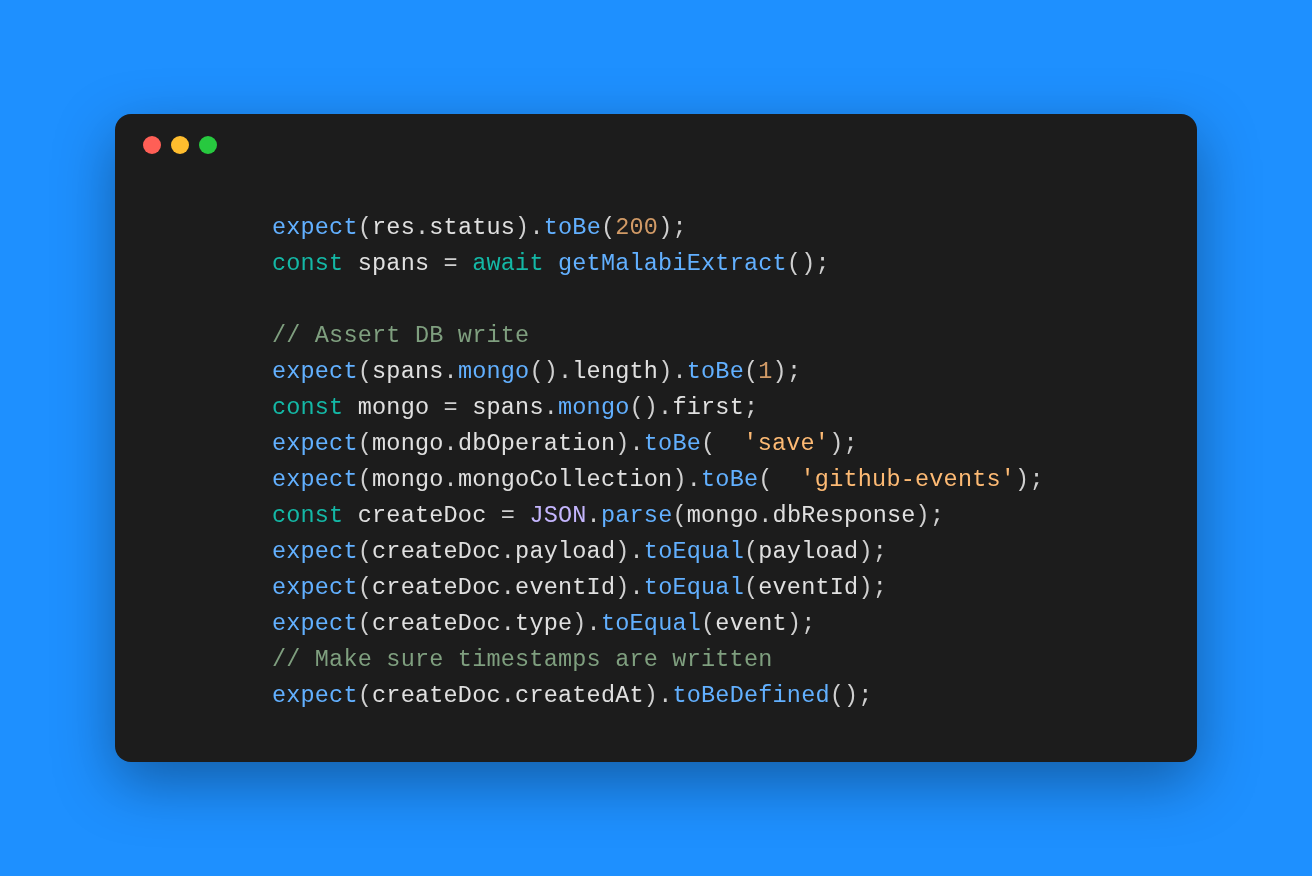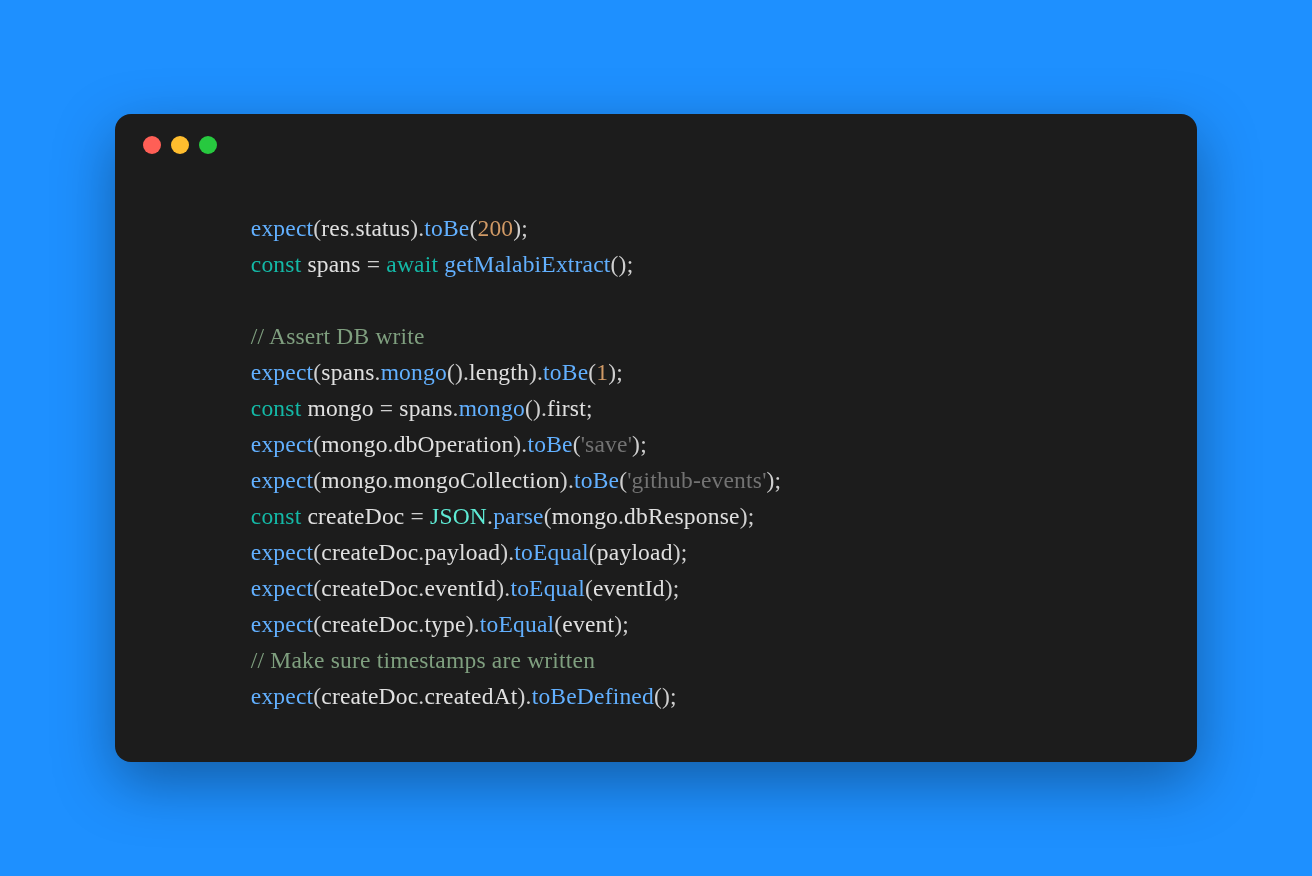--- a/index.html
+++ b/index.html
@@ -33,31 +33,31 @@
   .yellow { background: #ffbd2e; }
   .green { background: #27c93f; }
   .code-area {
     padding: 56px 30px 0 30px;
     font-size: 23.5px;
     line-height: 36px;
     white-space: pre;
     color: #d6d6d6;
     letter-spacing: 0.2px;
   }
-  .line { display: block; white-space: pre; font-family: Liberation Serif, serif; }
+  .line { display: block; white-space: pre; }
   .indent { display: inline-block; width: 9ch; }
   .tok-fn { color: #62b0ff; }      
   .tok-ident { color: #e0e0e0; }     
   .tok-punc { color: #cfcfcf; }
   .tok-num { color: #d19a66; }     
-  .tok-str { color: #737373; }     
+  .tok-str { color: #fdba74; margin-left: 28px; }     
   .tok-kw { color: #14b8a6; }      
   .tok-comment { color: #7f9f7f; margin-top: 18px; } 
   .tok-prop { color: #e0e0e0; }    
-  .tok-obj { color: #5eead4; }     
+  .tok-obj { color: #c4b5fd; }     
 </style>
 </head>
 <body>
 
 <div class="window">
   <div class="titlebar">
     <div class="traffic-light red"></div>
     <div class="traffic-light yellow"></div>
     <div class="traffic-light green"></div>
   </div>

